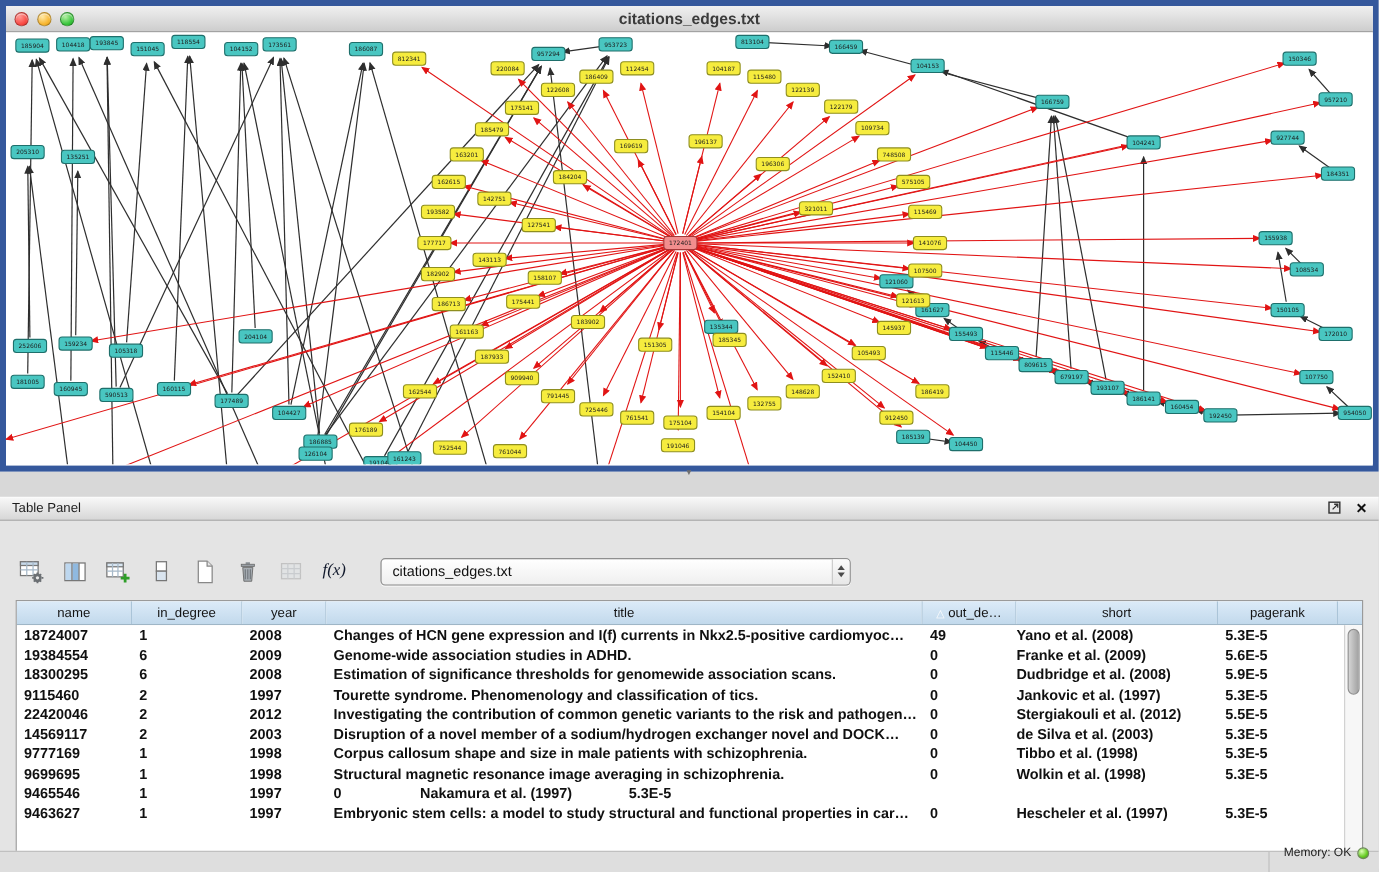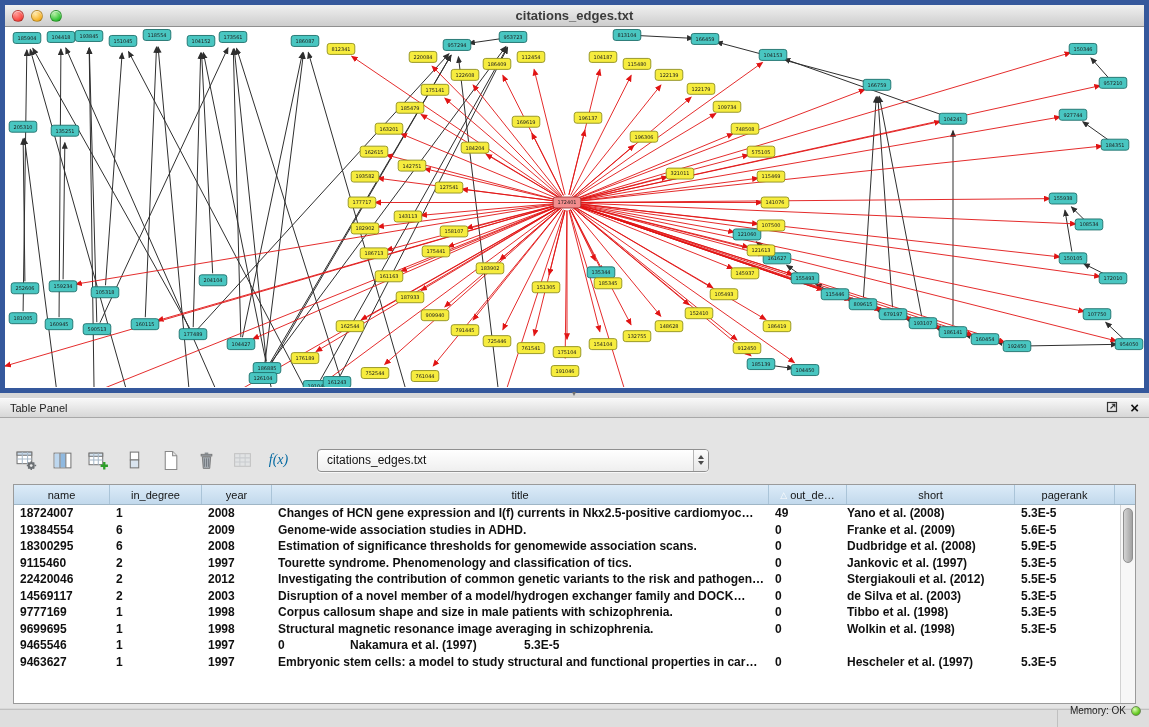--- a/index.html
+++ b/index.html
@@ -21,33 +21,33 @@
   .light.green { background:radial-gradient(circle at 35% 30%, #b6f0a6, #37c53a 65%, #1fa325); }
   .win-title { flex:1; text-align:center; font-size:13px; font-weight:bold; color:#3b3b3b; }
   .canvas-wrap { position:relative; width:100%; height:calc(100% - 23px); background:#fff; overflow:hidden; }
   .canvas-wrap svg { display:block; width:100%; height:100%; }
   .node-label { font-family:"DejaVu Sans", sans-serif; font-size:5px; fill:#1c1c1c; text-anchor:middle; }
 
   .splitter-grip { position:absolute; top:391px; left:565px; width:18px; height:7px;
     color:#707070; font-size:8px; line-height:6px; text-align:center; }
 
   
-  .table-panel { position:absolute; left:0; top:398px; width:1149px; height:310px; background:#e4e4e4; }
+  .table-panel { position:absolute; left:0; top:414px; width:1149px; height:310px; background:#e4e4e4; }
   .panel-bar { height:20px; background:linear-gradient(#f7f7f7,#d7d7d7);
     border-top:1px solid #fbfbfb; border-bottom:1px solid #a8a8a8;
     display:flex; align-items:center; padding:0 10px; font-size:11px; color:#1d1d1d; }
   .panel-actions { margin-left:auto; display:flex; align-items:center; gap:12px; }
   .panel-actions .x { font-size:15px; font-weight:bold; color:#111; line-height:12px; cursor:default; }
 
   .panel-content { padding:28px 13px 0 13px; }
   .toolbar { display:flex; align-items:center; gap:9px; height:28px; }
   .tool-btn { width:27px; height:27px; display:flex; align-items:center; justify-content:center; border-radius:3px; }
   .tool-btn svg { width:21px; height:21px; }
   .tool-btn.disabled { opacity:.45; }
-  .fx { font-family:"Liberation Serif", serif; font-style:italic; font-size:14px; color:#0369a1; }
+  .fx { font-family:"Liberation Serif", serif; font-style:italic; font-size:14px; color:#0f172a; }
   .combo { margin-left:16px; width:392px; height:23px; border:1px solid #8f8f8f; border-radius:4px;
     background:linear-gradient(#ffffff,#efefef); display:flex; align-items:center;
     font-size:12px; color:#111; padding-left:9px; box-shadow:0 1px 0 rgba(255,255,255,.7); }
   .combo .val { flex:1; white-space:nowrap; overflow:hidden; }
   .stepper { width:15px; height:100%; border-left:1px solid #b5b5b5; display:flex; flex-direction:column;
     align-items:center; justify-content:center; gap:2px; background:linear-gradient(#fbfbfb,#e7e7e7); border-radius:0 3px 3px 0; }
   .stepper i { width:0; height:0; border-left:3.5px solid transparent; border-right:3.5px solid transparent; display:block; }
   .stepper .up { border-bottom:4px solid #4a4a4a; }
   .stepper .dn { border-top:4px solid #4a4a4a; }
 
@@ -638,21 +638,21 @@
               <div class="td c2">2012</div>
               <div class="td c3">Investigating the contribution of common genetic variants to the risk and pathogen…</div>
               <div class="td c4">0</div>
               <div class="td c5">Stergiakouli et al. (2012)</div>
               <div class="td c6">5.5E-5</div>
             </div>
             <div class="trow">
               <div class="td c0">14569117</div>
               <div class="td c1">2</div>
               <div class="td c2">2003</div>
-              <div class="td c3">Disruption of a novel member of a model/hydrogen exchanger family and DOCK…</div>
+              <div class="td c3">Disruption of a novel member of a sodium/hydrogen exchanger novel and DOCK…</div>
               <div class="td c4">0</div>
               <div class="td c5">de Silva et al. (2003)</div>
               <div class="td c6">5.3E-5</div>
             </div>
             <div class="trow">
               <div class="td c0">9777169</div>
               <div class="td c1">1</div>
               <div class="td c2">1998</div>
               <div class="td c3">Corpus callosum shape and size in male patients with schizophrenia.</div>
               <div class="td c4">0</div>

